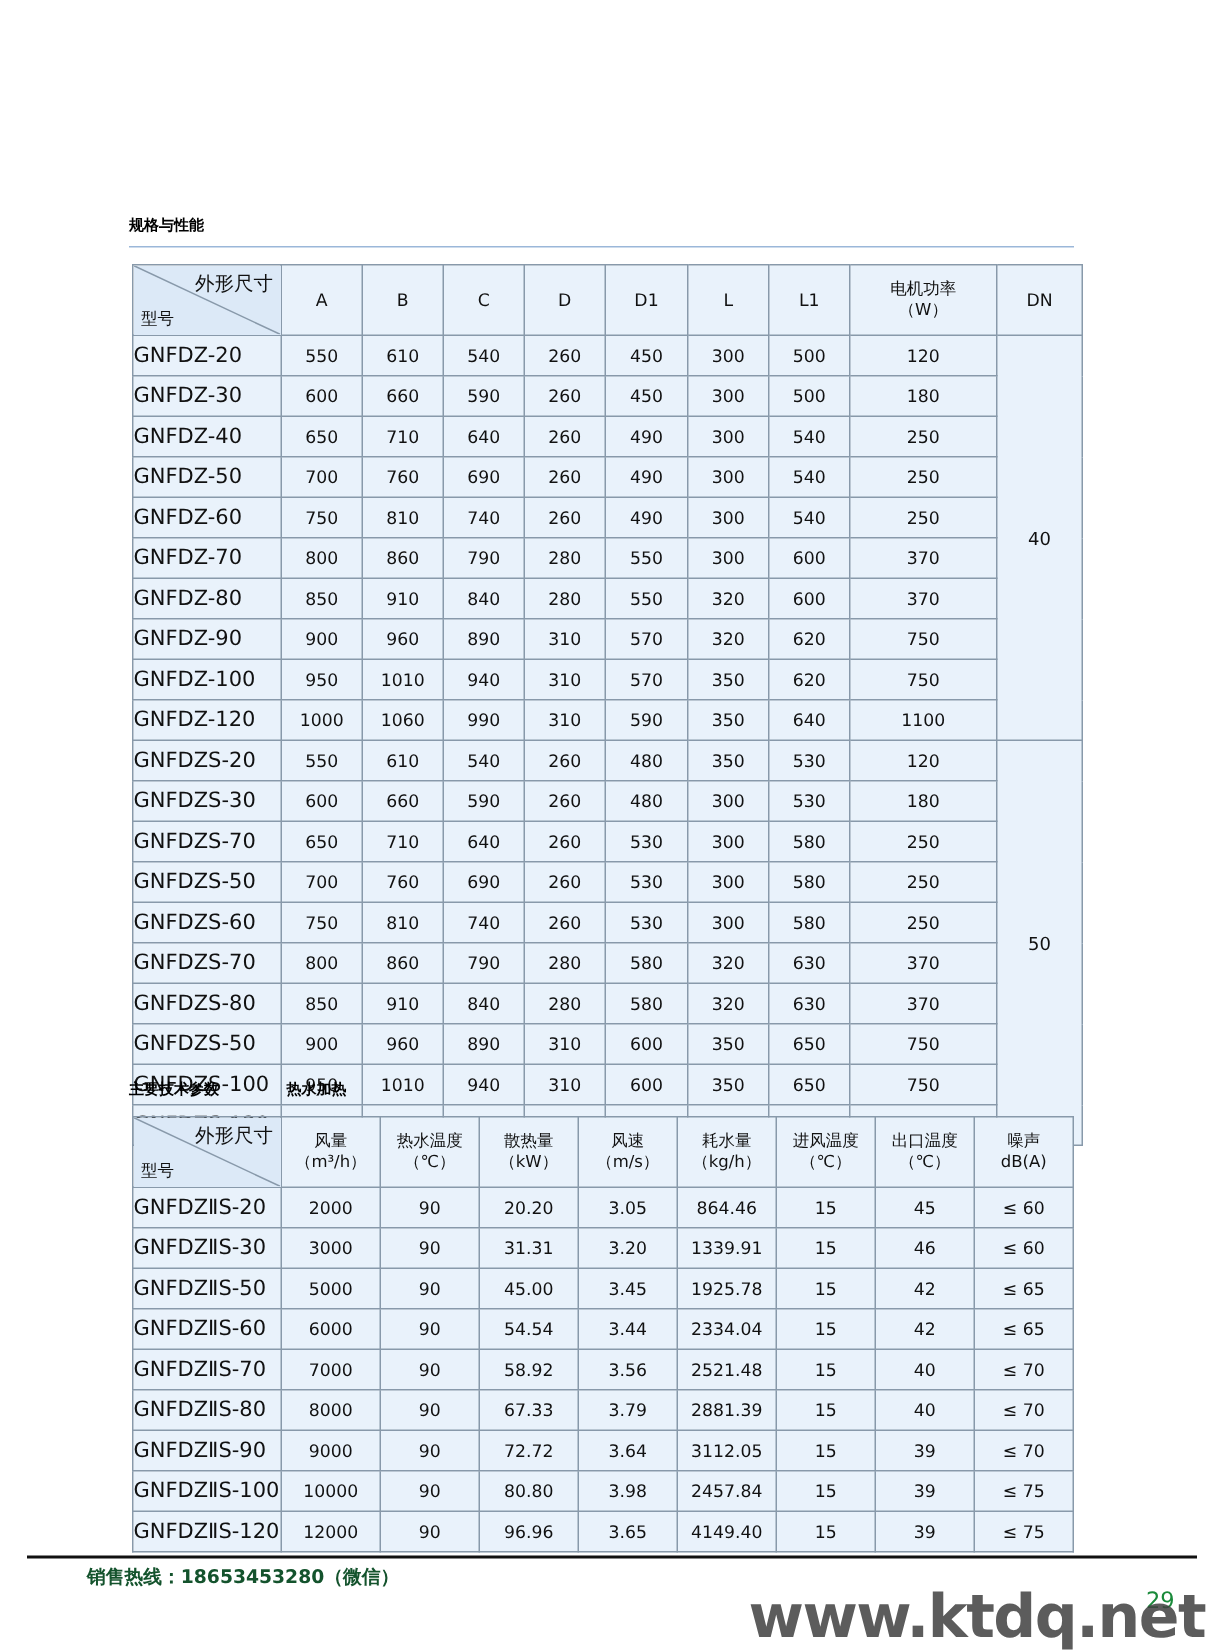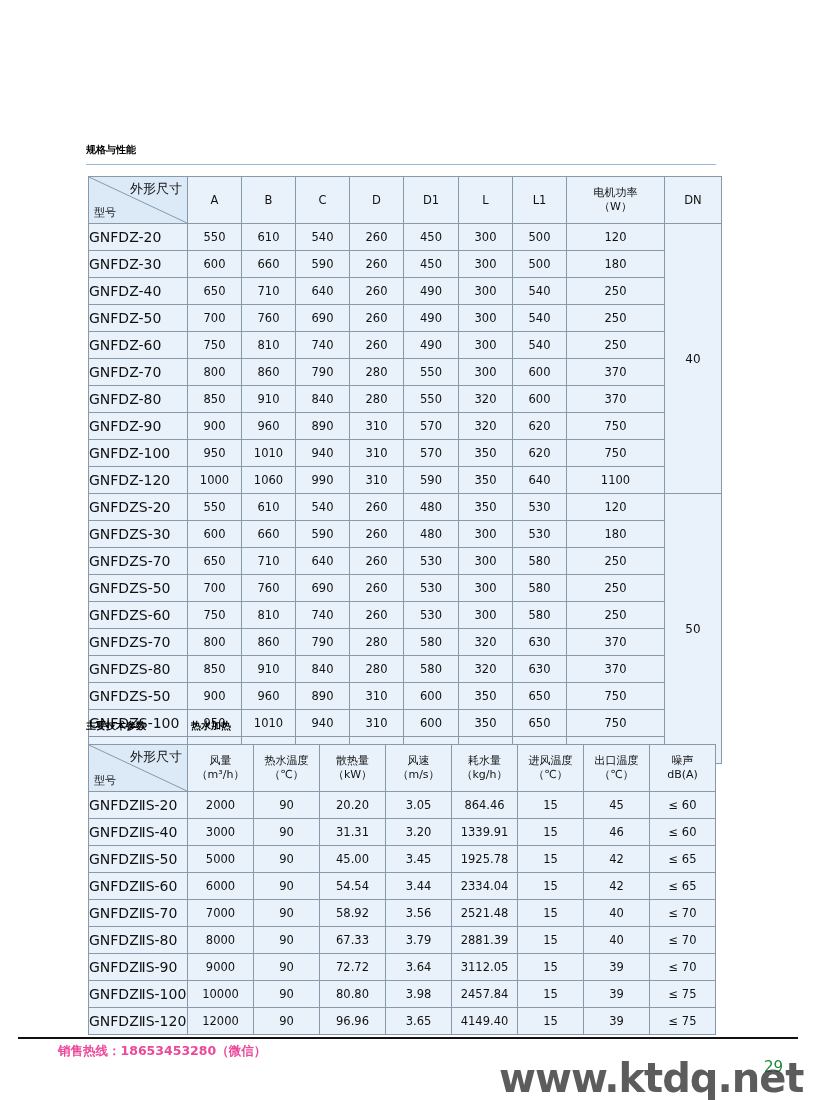--- a/index.html
+++ b/index.html
@@ -208,21 +208,21 @@
     width: 780px;
     height: 2px;
     background: #111111;
   }
   .footer-text {
     position: absolute;
     left: 58px;
     top: 1043px;
     font-size: 12.5px;
     font-family: "DejaVu Sans", sans-serif;
-    color: #ec4899;
+    color: #14532d;
     font-weight: bold;
   }
   .page-number {
     position: absolute;
     left: 719px;
     top: 1058px;
     font-size: 15px;
     color: #1a8a3a;
     font-family: "DejaVu Sans", sans-serif;
     margin-left: 45px;
@@ -575,21 +575,21 @@
           <td>2000</td>
           <td>90</td>
           <td>20.20</td>
           <td>3.05</td>
           <td>864.46</td>
           <td>15</td>
           <td>45</td>
           <td>≤ 60</td>
         </tr>
         <tr>
-          <td class="model">GNFDZⅡS-40</td>
+          <td class="model">GNFDZⅡS-30</td>
           <td>3000</td>
           <td>90</td>
           <td>31.31</td>
           <td>3.20</td>
           <td>1339.91</td>
           <td>15</td>
           <td>46</td>
           <td>≤ 60</td>
         </tr>
         <tr>

